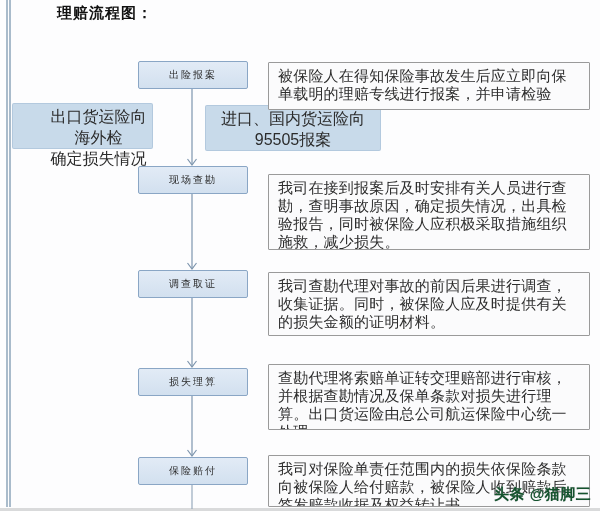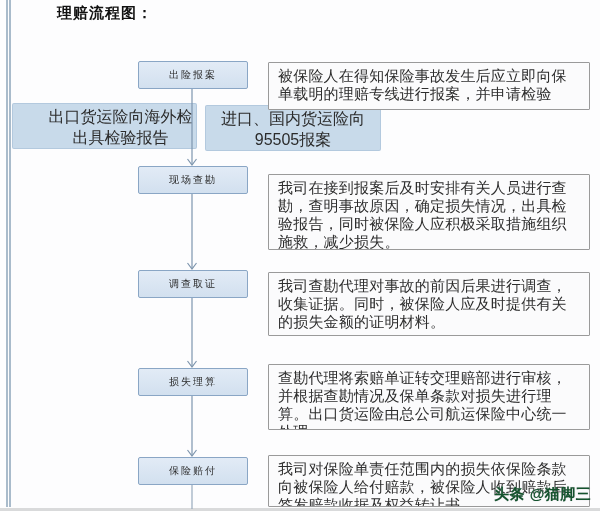--- a/index.html
+++ b/index.html
@@ -68,23 +68,23 @@
   <div class="bottom-rule"></div>
 
   <div class="title">理赔流程图：</div>
 
   <div class="node" style="top:61px">出险报案</div>
   <div class="node" style="top:166px">现场查勘</div>
   <div class="node" style="top:270px">调查取证</div>
   <div class="node" style="top:368px">损失理算</div>
   <div class="node" style="top:457px">保险赔付</div>
 
-  <div class="side" style="left:12px; top:103px; width:185px;padding-left:32px;">
+  <div class="side" style="left:12px; top:103px; width:141px;padding-left:32px;">
     <span class="ln">出口货运险向海外检</span>
-    <span class="ln">出具检验报告</span>
+    <span class="ln">确定损失情况</span>
   </div>
   <div class="side" style="left:205px; top:105px; width:176px;">
     <span class="ln">进口、国内货运险向</span>
     <span class="ln">95505报案</span>
   </div>
 
   <div class="desc" style="top:48px;  height:48px;">被保险人在得知保险事故发生后应立即向保单载明的理赔专线进行报案，并申请检验</div>
   <div class="desc" style="top:160px; height:76px;">我司在接到报案后及时安排有关人员进行查勘，查明事故原因，确定损失情况，出具检验报告，同时被保险人应积极采取措施组织施救，减少损失。</div>
   <div class="desc" style="top:258px; height:64px;">我司查勘代理对事故的前因后果进行调查，收集证据。同时，被保险人应及时提供有关的损失金额的证明材料。</div>
   <div class="desc" style="top:350px; height:66px;">查勘代理将索赔单证转交理赔部进行审核，并根据查勘情况及保单条款对损失进行理算。出口货运险由总公司航运保险中心统一处理。</div>

